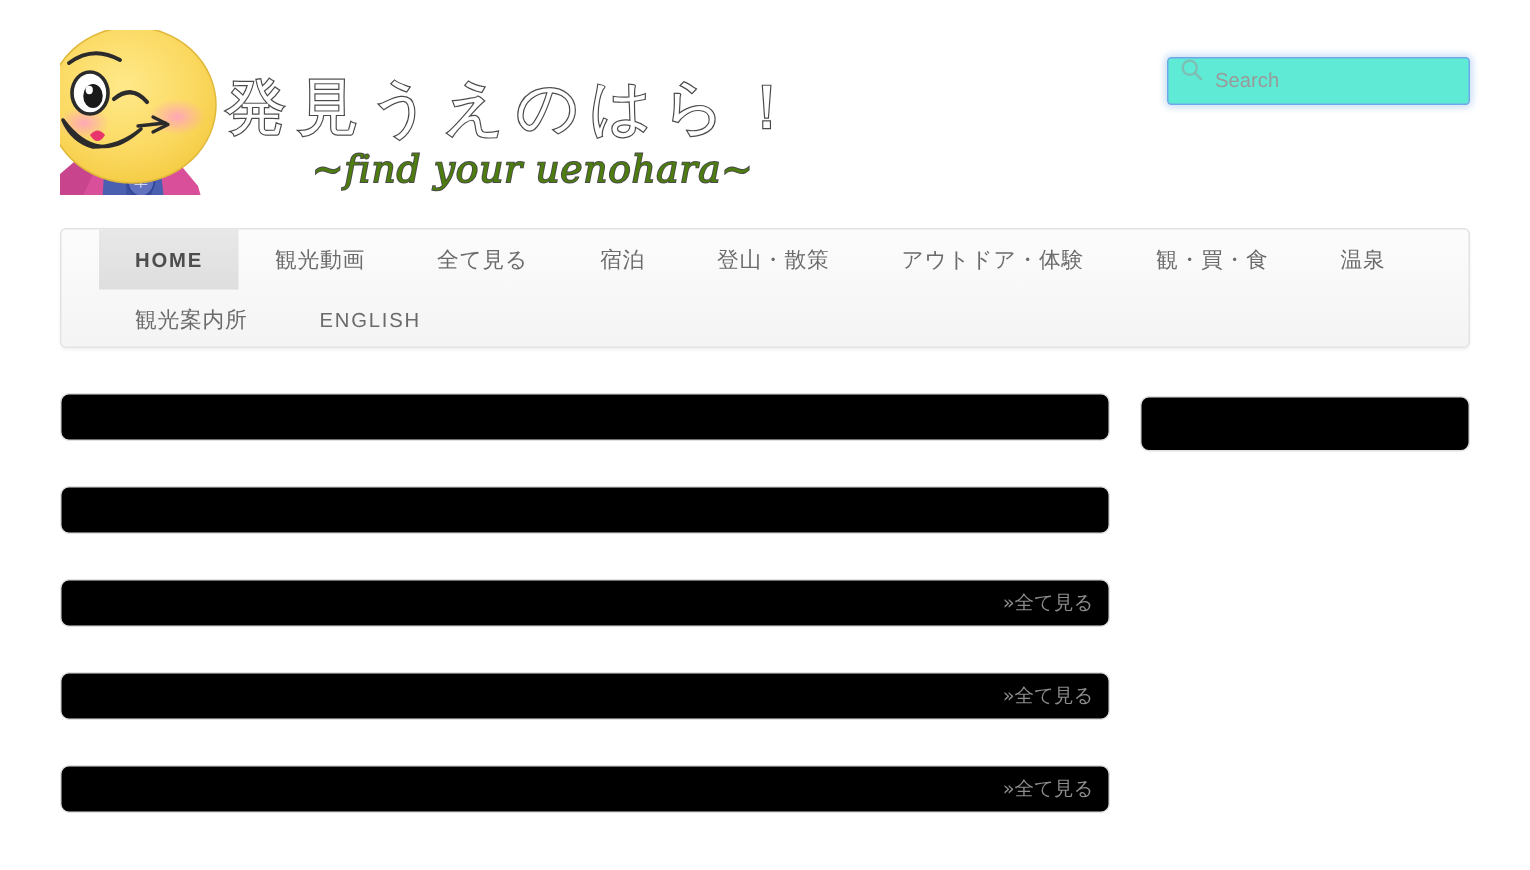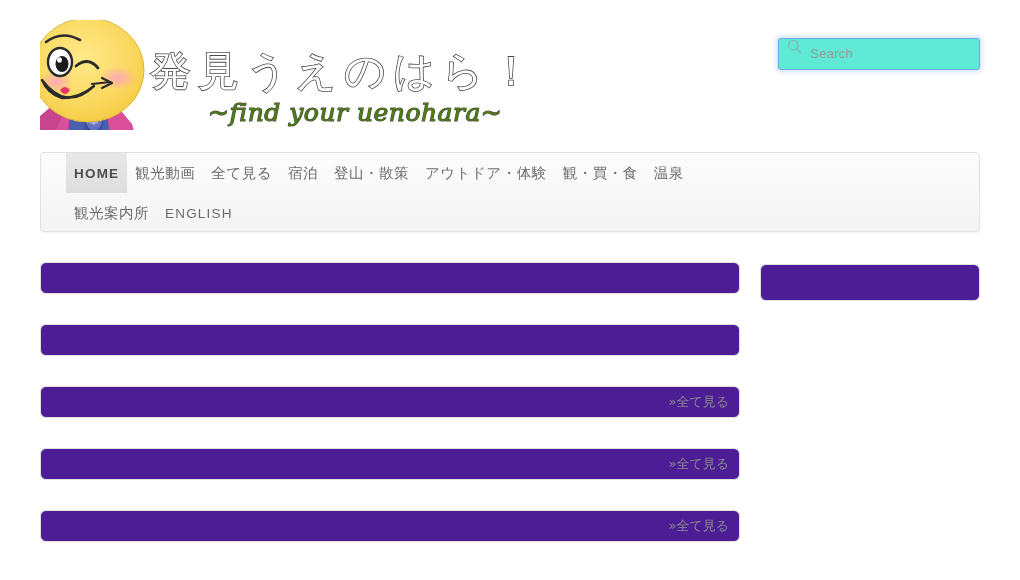--- a/index.html
+++ b/index.html
@@ -83,21 +83,21 @@
     box-shadow: 0 1px 2px rgba(0,0,0,0.06);
     padding: 0;
   }
   .nav-row {
     display: flex; align-items: stretch;
     height: 40px;
     padding-left: 25px;
   }
   .nav-item {
     display: flex; align-items: center; justify-content: center;
-    padding: 0 8px;
+    padding: 0 24px;
     font-size: 14.5px;
     color: #6b6b6b;
     letter-spacing: .5px;
     cursor: pointer;
     white-space: nowrap;
     font-family: "DejaVu Sans", "Liberation Sans", sans-serif;
   }
   .nav-item.latin {
     font-family: "Liberation Sans", sans-serif;
     font-weight: normal;
@@ -109,21 +109,21 @@
     color: #4d4d4d;
     font-weight: bold;
   }
 
   
   .content { position: absolute; left: 0; top: 0; width: 1020px; height: 580px; }
   .ph {
     position: absolute;
     border: 1px solid #e0e0e0;
     border-radius: 6px;
-    background: #4c1d95;
+    background: #000000;
   }
   .ph-label {
     position: absolute; right: 10px; top: 50%;
     transform: translateY(-50%);
     font-size: 13px; color: #8c8c8c;
     font-family: "DejaVu Sans", "Liberation Sans", sans-serif;
     white-space: nowrap;
   }
   .ph-a { left: 40px; top: 262px; width: 700px; height: 32px; }
   .ph-side { left: 760px; top: 264px; width: 220px; height: 37px; }

